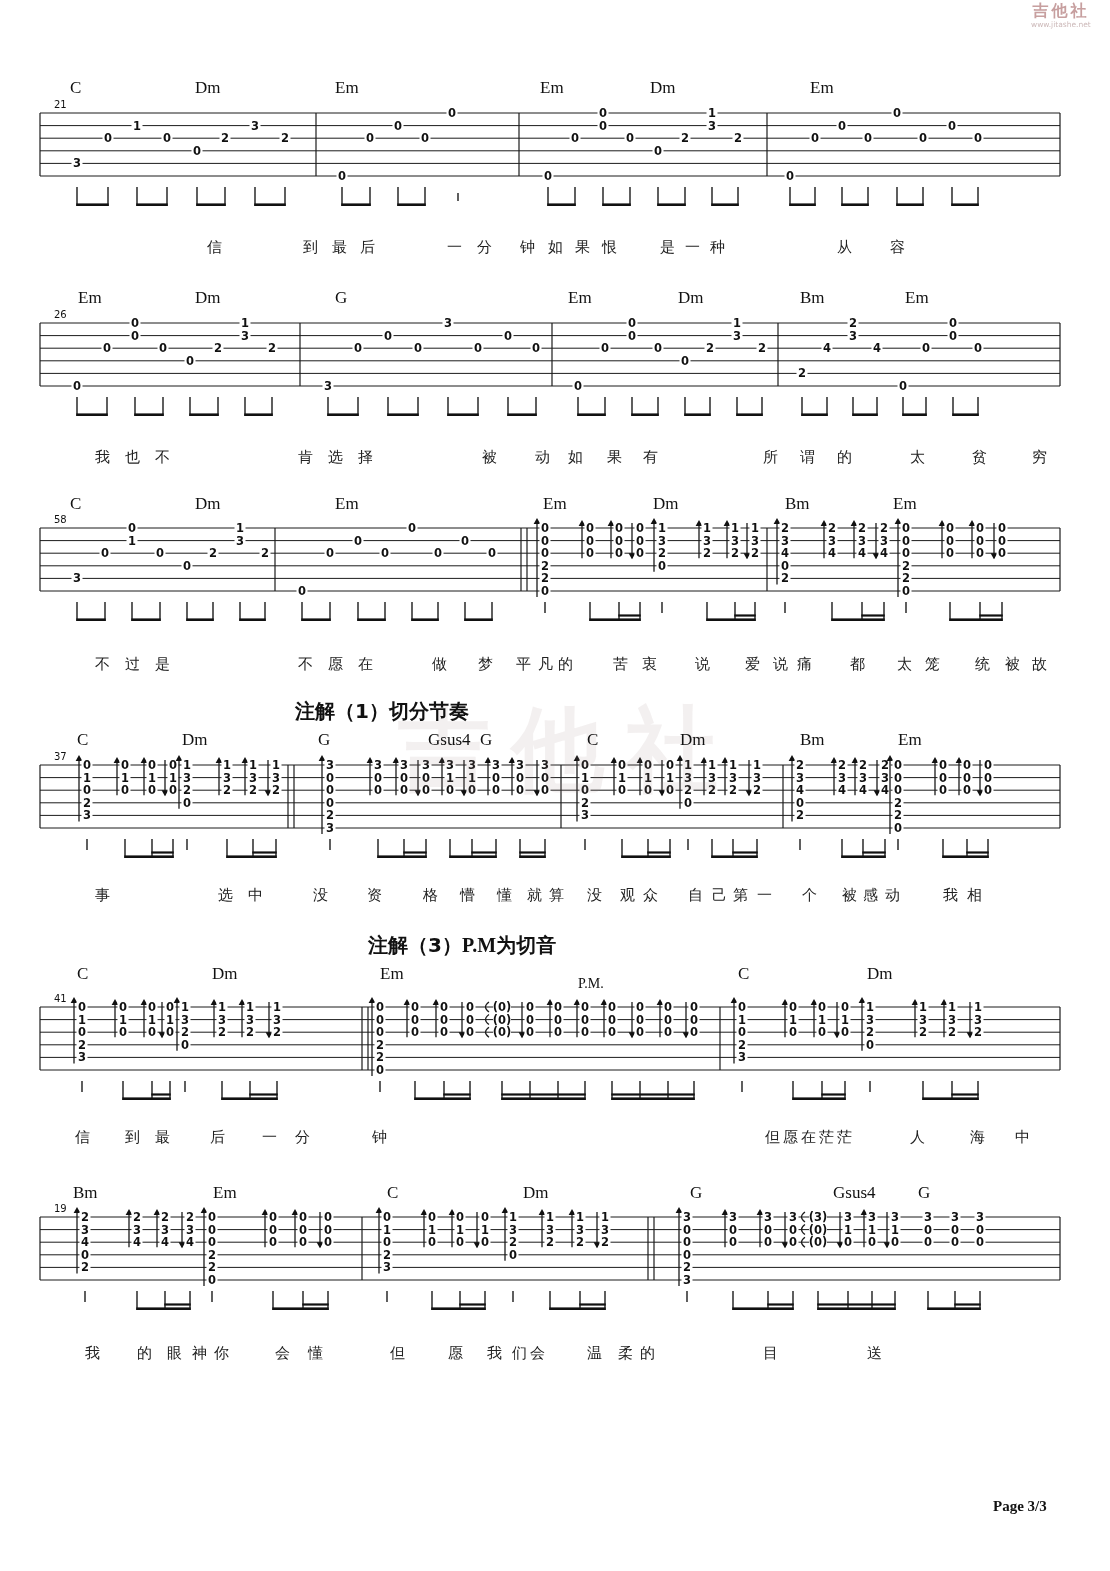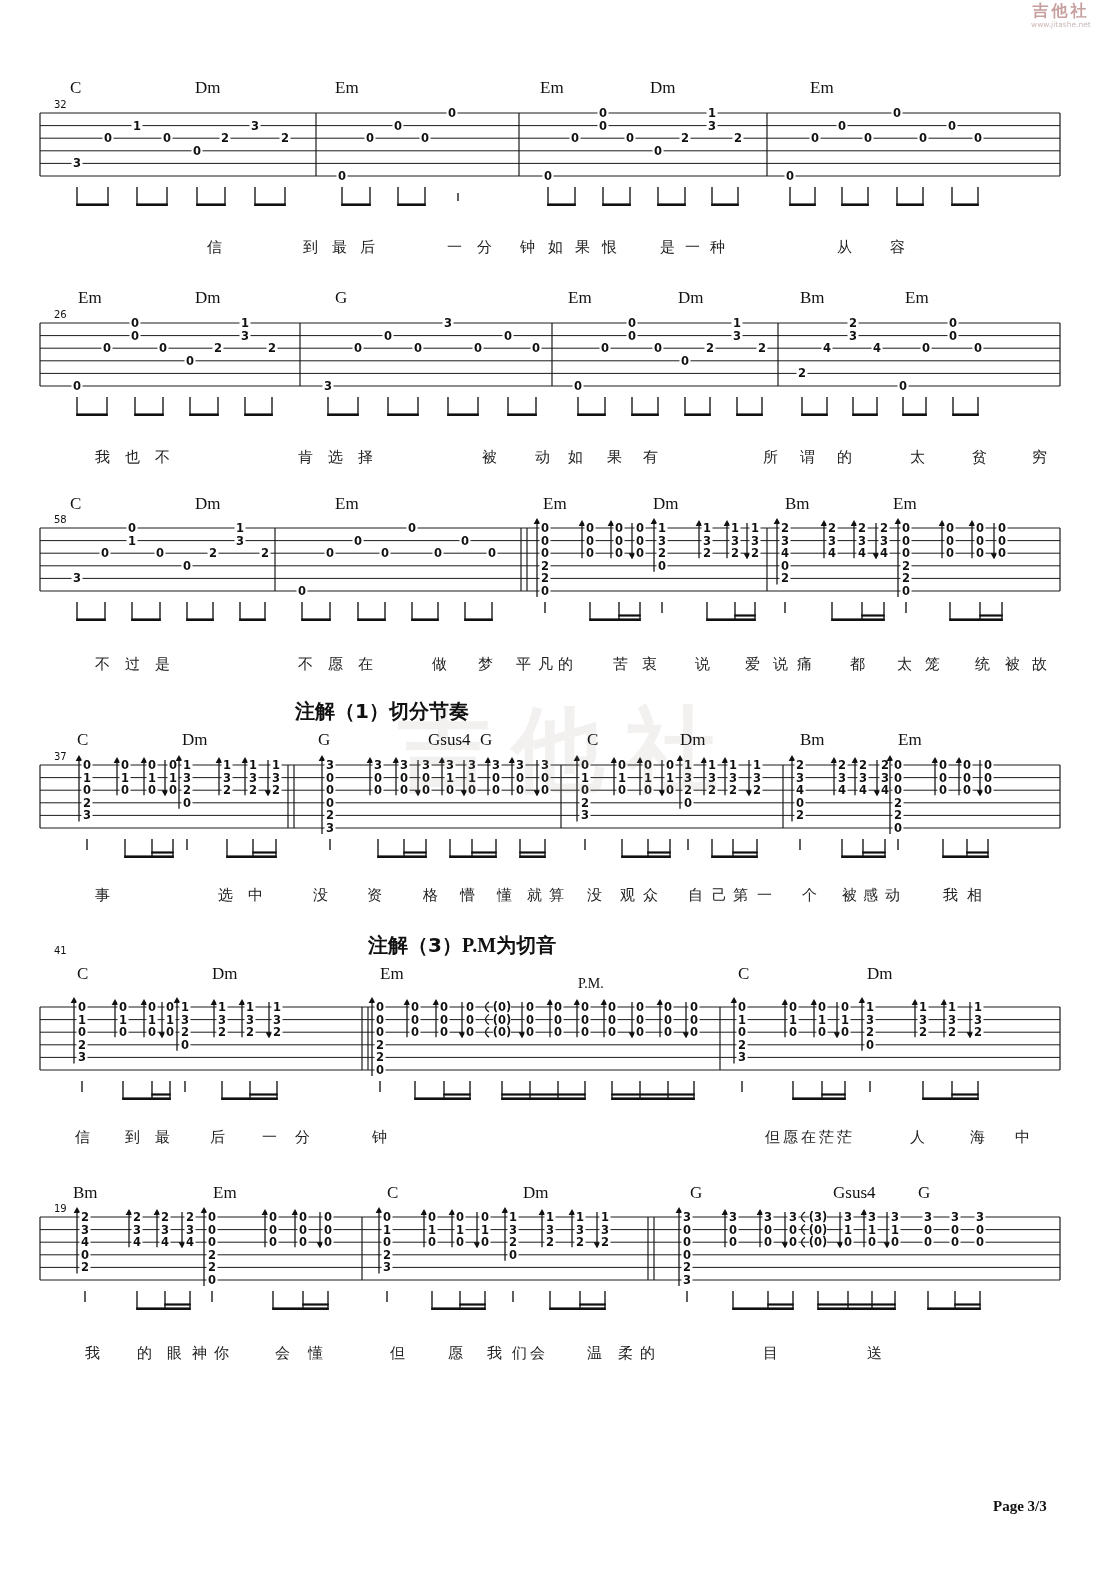--- a/index.html
+++ b/index.html
@@ -1468,21 +1468,21 @@
 
   <div class="abs annot" style="left:295px;top:698px;">
     <span>注解（1）切分节奏</span>
   </div>
   <div class="abs annot" style="left:368px;top:932px;">
     <span>注解（3）</span><span class="lat">P.M</span><span>为切音</span>
   </div>
   <div class="abs pm" style="left:578px;top:976px;">P.M.</div>
 
   <div id="pagelabel">Page 3/3</div>
-<div class="abs mnum" style="left: 54px; top: 99px;">32</div>
+<div class="abs mnum" style="left: 54px; top: 99px;">21</div>
     <div class="abs chord" style="left: 70px; top: 78px;">C</div>
     <div class="abs chord" style="left: 195px; top: 78px;">Dm</div>
     <div class="abs chord" style="left: 335px; top: 78px;">Em</div>
     <div class="abs chord" style="left: 540px; top: 78px;">Em</div>
     <div class="abs chord" style="left: 650px; top: 78px;">Dm</div>
     <div class="abs chord" style="left: 810px; top: 78px;">Em</div>
     <div class="abs lyr" style="left: 207px; top: 238px;">信</div>
     <div class="abs lyr" style="left: 303px; top: 238px;">到</div>
     <div class="abs lyr" style="left: 332px; top: 238px;">最</div>
     <div class="abs lyr" style="left: 360px; top: 238px;">后</div>
@@ -1579,21 +1579,21 @@
     <div class="abs lyr" style="left: 688px; top: 886px;">自</div>
     <div class="abs lyr" style="left: 712px; top: 886px;">己</div>
     <div class="abs lyr" style="left: 733px; top: 886px;">第</div>
     <div class="abs lyr" style="left: 757px; top: 886px;">一</div>
     <div class="abs lyr" style="left: 802px; top: 886px;">个</div>
     <div class="abs lyr" style="left: 842px; top: 886px;">被</div>
     <div class="abs lyr" style="left: 863px; top: 886px;">感</div>
     <div class="abs lyr" style="left: 885px; top: 886px;">动</div>
     <div class="abs lyr" style="left: 943px; top: 886px;">我</div>
     <div class="abs lyr" style="left: 967px; top: 886px;">相</div>
-    <div class="abs mnum" style="left: 54px; top: 945px; text-align: center;">41</div>
+    <div class="abs mnum" style="left: 54px; top: 993px; text-align: center;">41</div>
     <div class="abs chord" style="left: 77px; top: 964px;">C</div>
     <div class="abs chord" style="left: 212px; top: 964px;">Dm</div>
     <div class="abs chord" style="left: 380px; top: 964px;">Em</div>
     <div class="abs chord" style="left: 738px; top: 964px;">C</div>
     <div class="abs chord" style="left: 867px; top: 964px;">Dm</div>
     <div class="abs lyr" style="left: 75px; top: 1128px;">信</div>
     <div class="abs lyr" style="left: 125px; top: 1128px;">到</div>
     <div class="abs lyr" style="left: 155px; top: 1128px;">最</div>
     <div class="abs lyr" style="left: 210px; top: 1128px;">后</div>
     <div class="abs lyr" style="left: 262px; top: 1128px;">一</div>

